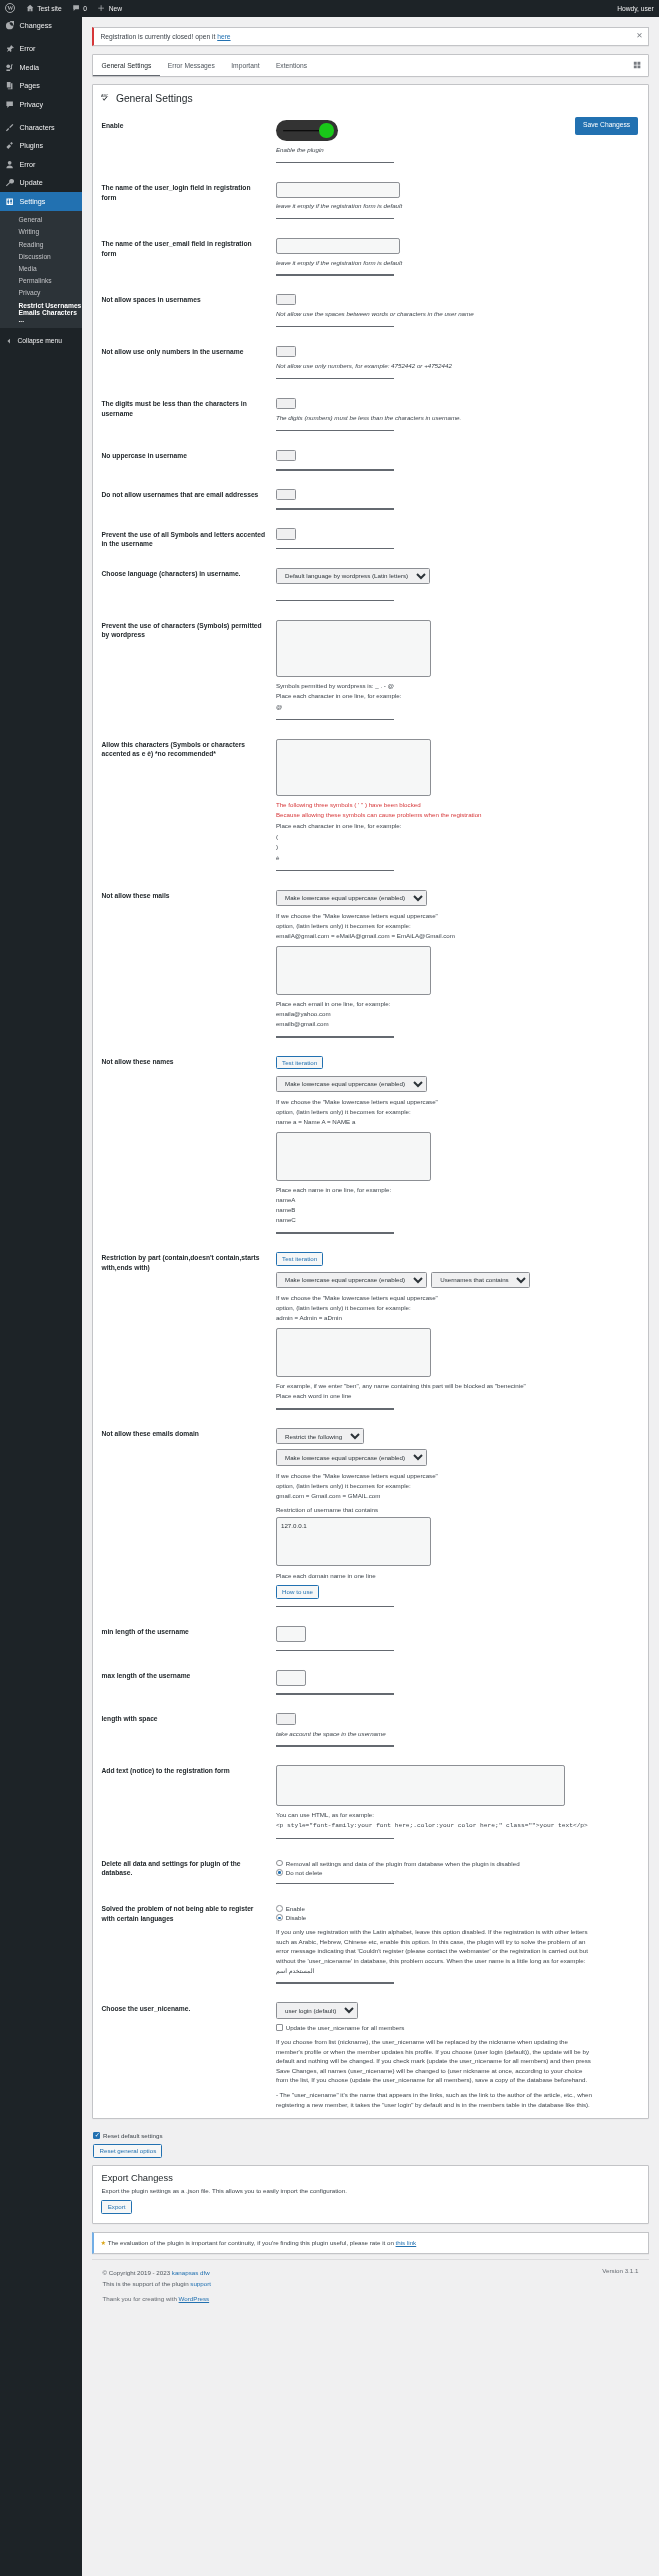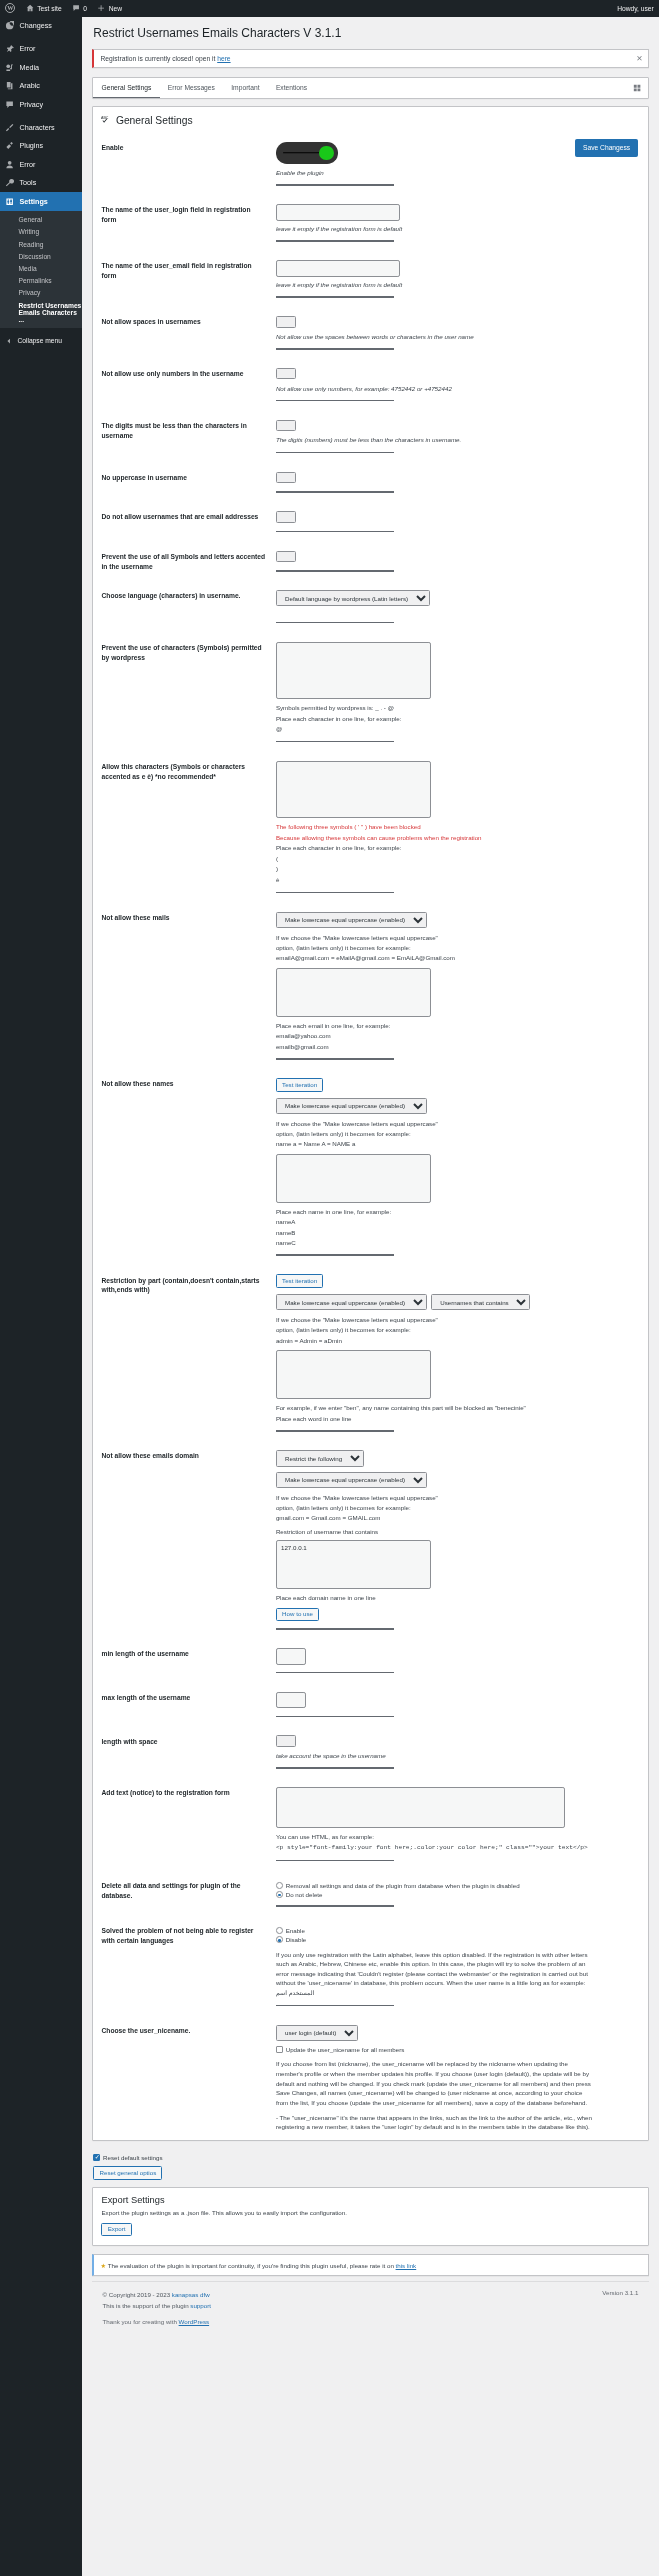--- a/index.html
+++ b/index.html
@@ -35,21 +35,21 @@
     width:82px; flex:0 0 82px; background:#1d2327; color:#f0f0f1;
     font-size:7.2px; padding-bottom:10.3px;
   }
   .menu-item {
     display:flex; align-items:center; gap:4.6px;
     padding:4.1px 0 4.1px 4.6px; color:#f0f0f1; line-height:9.3px;
   }
   .menu-item .mi-ico { width:10.3px; height:10.3px; flex:0 0 10.3px;
     display:flex; align-items:center; justify-content:center; }
   .menu-sep { height:4.6px; }
-  .menu-item.current { background:#2271b1; color:#fff; font-weight:700; }
+  .menu-item.current { background:#2271b1; color:#fff; font-weight:400; }
   .menu-item.current .ico { fill:#fff; }
   .submenu { background:#2c3338; padding:3.1px 0 3.1px 0; }
   .submenu .sub-item {
     display:block; padding:2.6px 0 2.6px 18.5px; color:#c3c4c7; font-size:6.7px;
   }
   .submenu .sub-item.cur { color:#fff; font-weight:600; }
   .collapse-row { display:flex; align-items:center; gap:4.6px;
     padding:5.2px 0 5.2px 4.6px; color:#f0f0f1; font-size:6.7px; margin-top:3.1px;}
   
   #content { flex:1 1 auto; padding:5.2px 10.3px 0 10.3px; min-width:0; }
@@ -255,21 +255,21 @@
       </span>
       <span>Media</span>
     </div>
 
     <div class="menu-item">
       <span class="mi-ico">
         <svg class="ico" width="9.3" height="9.3" viewBox="0 0 20 20">
             <path d="M4 2h8v12H4zM13 5h3v13H6v-2h7z"></path>
           </svg>
       </span>
-      <span>Arabic</span>
+      <span>Pages</span>
     </div>
 
     <div class="menu-item">
       <span class="mi-ico">
         <svg class="ico" width="9.3" height="9.3" viewBox="0 0 20 20">
             <path d="M3 3h14v10H9l-4 4v-4H3z"></path>
           </svg>
       </span>
       <span>Privacy</span>
     </div>
@@ -303,21 +303,21 @@
       </span>
       <span>Error</span>
     </div>
 
     <div class="menu-item">
       <span class="mi-ico">
         <svg class="ico" width="9.3" height="9.3" viewBox="0 0 20 20">
             <path d="M14 2a5 5 0 00-4.6 7L2 16.4 3.6 18 11 10.6A5 5 0 1014 2z"></path>
           </svg>
       </span>
-      <span>Tools</span>
+      <span>Update</span>
     </div>
 
     <div class="menu-item current">
       <span class="mi-ico">
         <svg class="ico" width="9.3" height="9.3" viewBox="0 0 20 20">
             <path d="M3 3h14v14H3zM6 5v3H5v4h1v3h2v-3h1V8H8V5zm6 0v2h-1v4h1v4h2v-4h1V7h-1V5z"></path>
           </svg>
       </span>
       <span>Settings</span>
     </div>
@@ -338,21 +338,20 @@
         <svg class="ico" width="8.2" height="8.2" viewBox="0 0 20 20">
             <path d="M12 4l-6 6 6 6z"></path>
           </svg>
       </span>
       <span>Collapse menu</span>
     </div>
   </div>
 
   <div id="content">
 
-    <h1 class="page-title">Restrict Usernames Emails Characters V 3.1.1</h1>
 
     <div class="notice">
       <p>
         <span>Registration is currently closed! open it </span><a href="#">here</a>
       </p>
       <span class="dismiss">✕</span>
     </div>
 
     <div class="card-tabs">
       <div class="tabs">
@@ -672,21 +671,21 @@
 
     <div class="reset-bar">
       <div class="chk-line">
         <span class="cb on"></span>
         <span>Reset default settings</span>
       </div>
       <button class="btn btn-secondary btn-small">Reset general optios</button>
     </div>
 
     <div class="simple-card">
-      <h2>Export Settings</h2>
+      <h2>Export Changess</h2>
       <p>Export the plugin settings as a .json file. This allows you to easily import the configuration.</p>
       <button class="btn btn-secondary btn-small">Export</button>
     </div>
 
 
     <div class="notice-info">
       <p>
         <span class="star">★</span>
         <span>The evaluation of the plugin is important for continuity, if you're finding this plugin useful, please rate it on </span><a href="#">this link</a>
       </p>

